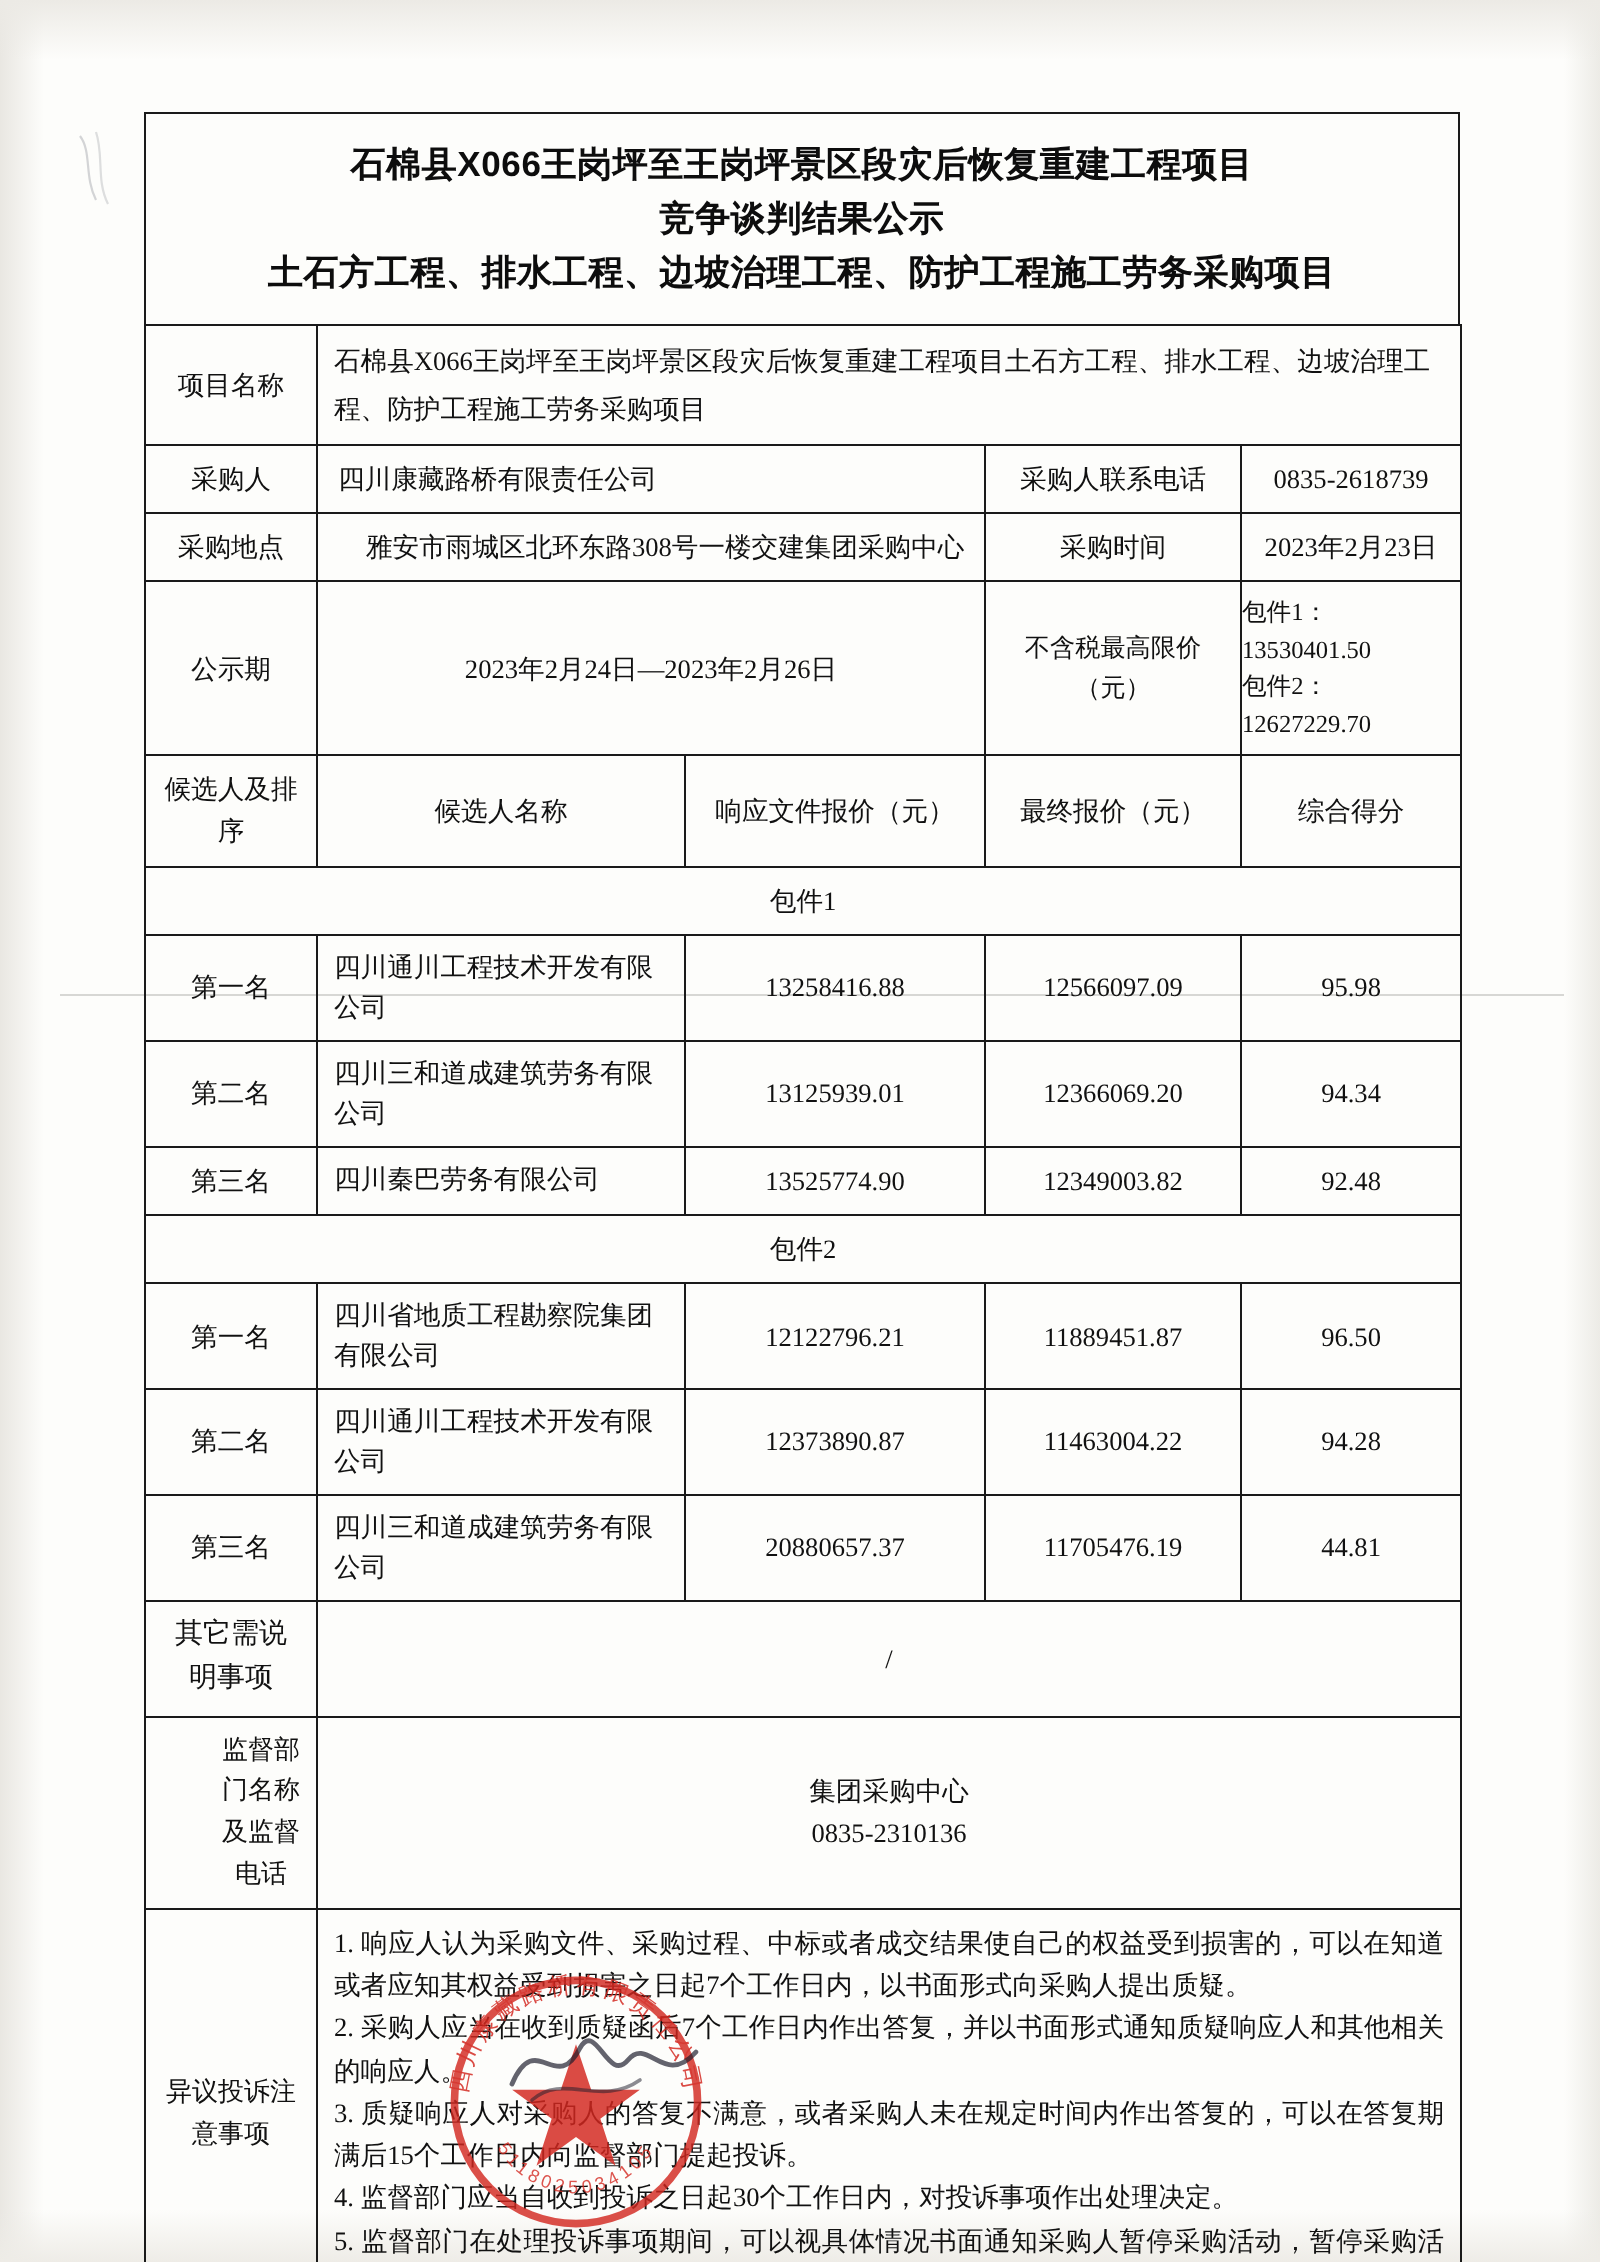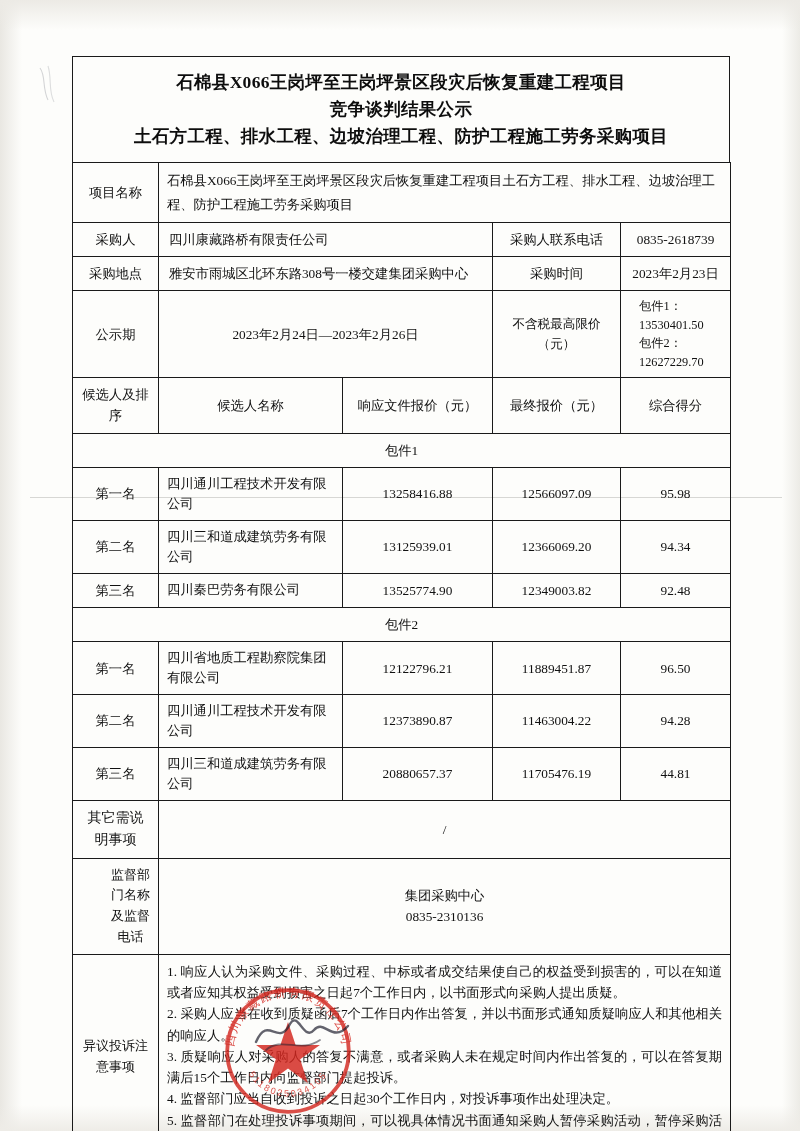--- a/index.html
+++ b/index.html
@@ -59,21 +59,21 @@
     top: 56px;
     width: 658px;
   }
   .title-block {
     border: 1.6px solid #1a1a1a;
     border-bottom: none;
     padding: 12px 16px 12px 16px;
     text-align: center;
   }
   .title-line {
-    font-family: Liberation Serif, serif;
+    font-family: Liberation Sans, sans-serif;
     font-weight: bold;
     font-size: 17.5px;
     line-height: 1.55;
     letter-spacing: 0.3px;
     color: #0d0d0d;
   }
 
   table.main {
     border-collapse: collapse;
     width: 658px;
@@ -187,30 +187,30 @@
 
       <tr>
         <td class="lbl outer-l">采购人</td>
         <td class="val" colspan="2" style="padding-left:10px;">四川康藏路桥有限责任公司</td>
         <td class="lbl">采购人联系电话</td>
         <td class="ctr outer-r">0835-2618739</td>
       </tr>
 
       <tr>
         <td class="lbl outer-l">采购地点</td>
-        <td class="val" colspan="2" style="padding-left:10px;">雅安市雨城区北环东路308号一楼交建集团采购中心</td>
+        <td class="val" colspan="2" style="padding-left:24px;">雅安市雨城区北环东路308号一楼交建集团采购中心</td>
         <td class="lbl">采购时间</td>
         <td class="ctr outer-r">2023年2月23日</td>
       </tr>
 
       <tr>
         <td class="lbl outer-l">公示期</td>
         <td class="ctr" colspan="2">2023年2月24日—2023年2月26日</td>
         <td class="lbl-narrow" style="font-size:12.6px;">不含税最高限价（元）</td>
-        <td class="outer-r" style="font-size:12.3px; line-height:1.5; text-align:left; padding-left:18px;">
+        <td class="outer-r" style="font-size:12.3px; line-height:1.5; text-align:left; padding-left:0;">
           <div>包件1：13530401.50</div>
           <div>包件2：12627229.70</div>
         </td>
       </tr>
 
       <tr>
         <td class="lbl-narrow outer-l">候选人及排序</td>
         <td class="ctr">候选人名称</td>
         <td class="ctr">响应文件报价（元）</td>
         <td class="ctr">最终报价（元）</td>

